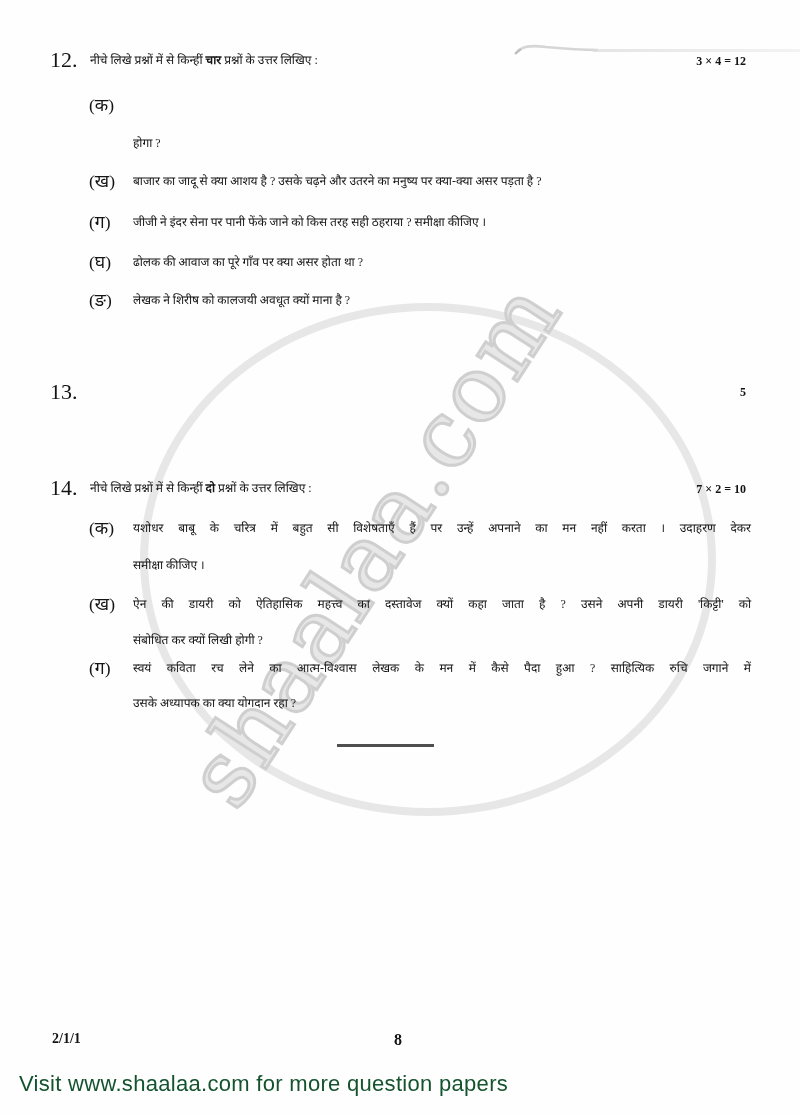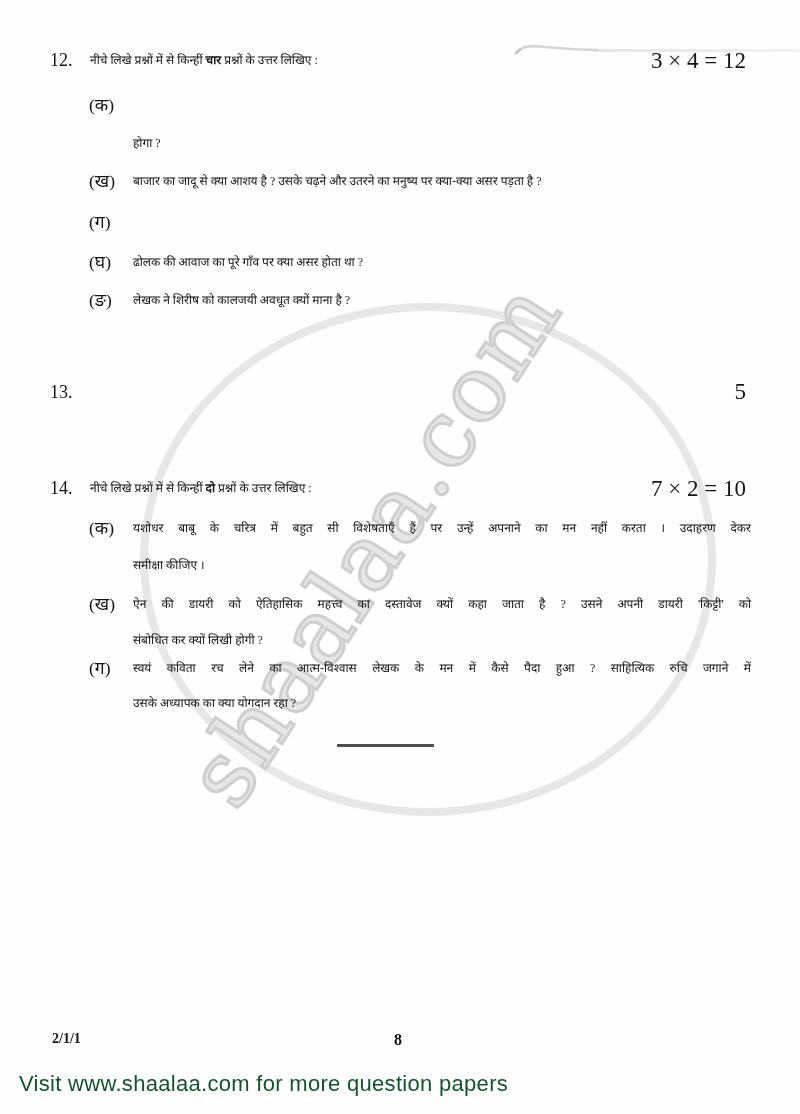--- a/index.html
+++ b/index.html
@@ -24,25 +24,25 @@
     z-index:0; pointer-events:none;
   }
   
   .smudge { position:absolute; left:512px; top:40px; z-index:1; }
   .faint-line {
     position:absolute; left:593px; top:49px; width:207px; height:3px;
     background:linear-gradient(to right, #dcdcdc, #efefef); opacity:.75; z-index:1;
   }
   
   .ln   { position:absolute; font-size:12px; line-height:24px; white-space:nowrap; z-index:2; }
-  .num  { position:absolute; left:50px;  font-size:18px; line-height:24px; z-index:2; }
+  .num  { position:absolute; left:50px;  font-size:22px; line-height:24px; z-index:2; }
   .lbl  { position:absolute; left:89px;  font-size:17.5px; line-height:24px; z-index:2; }
   .txt  { left:133px; }
   .just { white-space:normal; text-align:justify; text-align-last:justify; width:618px; }
-  .marks{ position:absolute; right:54px; font-weight:400; font-size:23px; line-height:24px; z-index:2; }
+  .marks{ position:absolute; right:54px; font-weight:700; font-size:12px; line-height:24px; z-index:2; }
   b     { font-weight:700; }
   .sep  {
     position:absolute; left:337px; top:744px; width:97px; height:3px;
     background:#4f4f4f; z-index:2;
   }
   .pcode{ position:absolute; left:52px;  top:1031px; font-weight:700; font-size:14px; z-index:2; }
   .pnum { position:absolute; left:378px; top:1031px; width:40px; text-align:center; font-weight:700; font-size:16px; z-index:2; }
   .visit{
     position:absolute; left:19px; top:1071px;
     font-family:"Liberation Sans", sans-serif; font-size:22px; color:#14532d;
@@ -67,20 +67,21 @@
   <div class="ln" style="left:90px; top:48px"><span>नीचे लिखे प्रश्नों में से किन्हीं </span><b>चार</b><span> प्रश्नों के उत्तर लिखिए :</span></div>
   <div class="marks" style="top:49px">3 × 4 = 12</div>
 
   <div class="lbl" style="top:93px">(क)</div>
   <div class="ln" style="left:133px; top:131px">होगा ?</div>
 
   <div class="lbl" style="top:169px">(ख)</div>
   <div class="ln" style="left:133px; top:169px">बाजार का जादू से क्या आशय है ? उसके चढ़ने और उतरने का मनुष्य पर क्या-क्या असर पड़ता है ?</div>
 
   <div class="lbl" style="top:210px">(ग)</div>
+  <div class="ln" style="left:133px; top:210px">जीजी ने इंदर सेना पर पानी फेंके जाने को किस तरह सही ठहराया ? समीक्षा कीजिए ।</div>
 
   <div class="lbl" style="top:250px">(घ)</div>
   <div class="ln" style="left:133px; top:250px">ढोलक की आवाज का पूरे गाँव पर क्या असर होता था ?</div>
 
   <div class="lbl" style="top:288px">(ङ)</div>
   <div class="ln" style="left:133px; top:288px">लेखक ने शिरीष को कालजयी अवधूत क्यों माना है ?</div>
 
   <div class="num" style="top:380px">13.</div>
   <div class="marks" style="top:380px">5</div>
 

